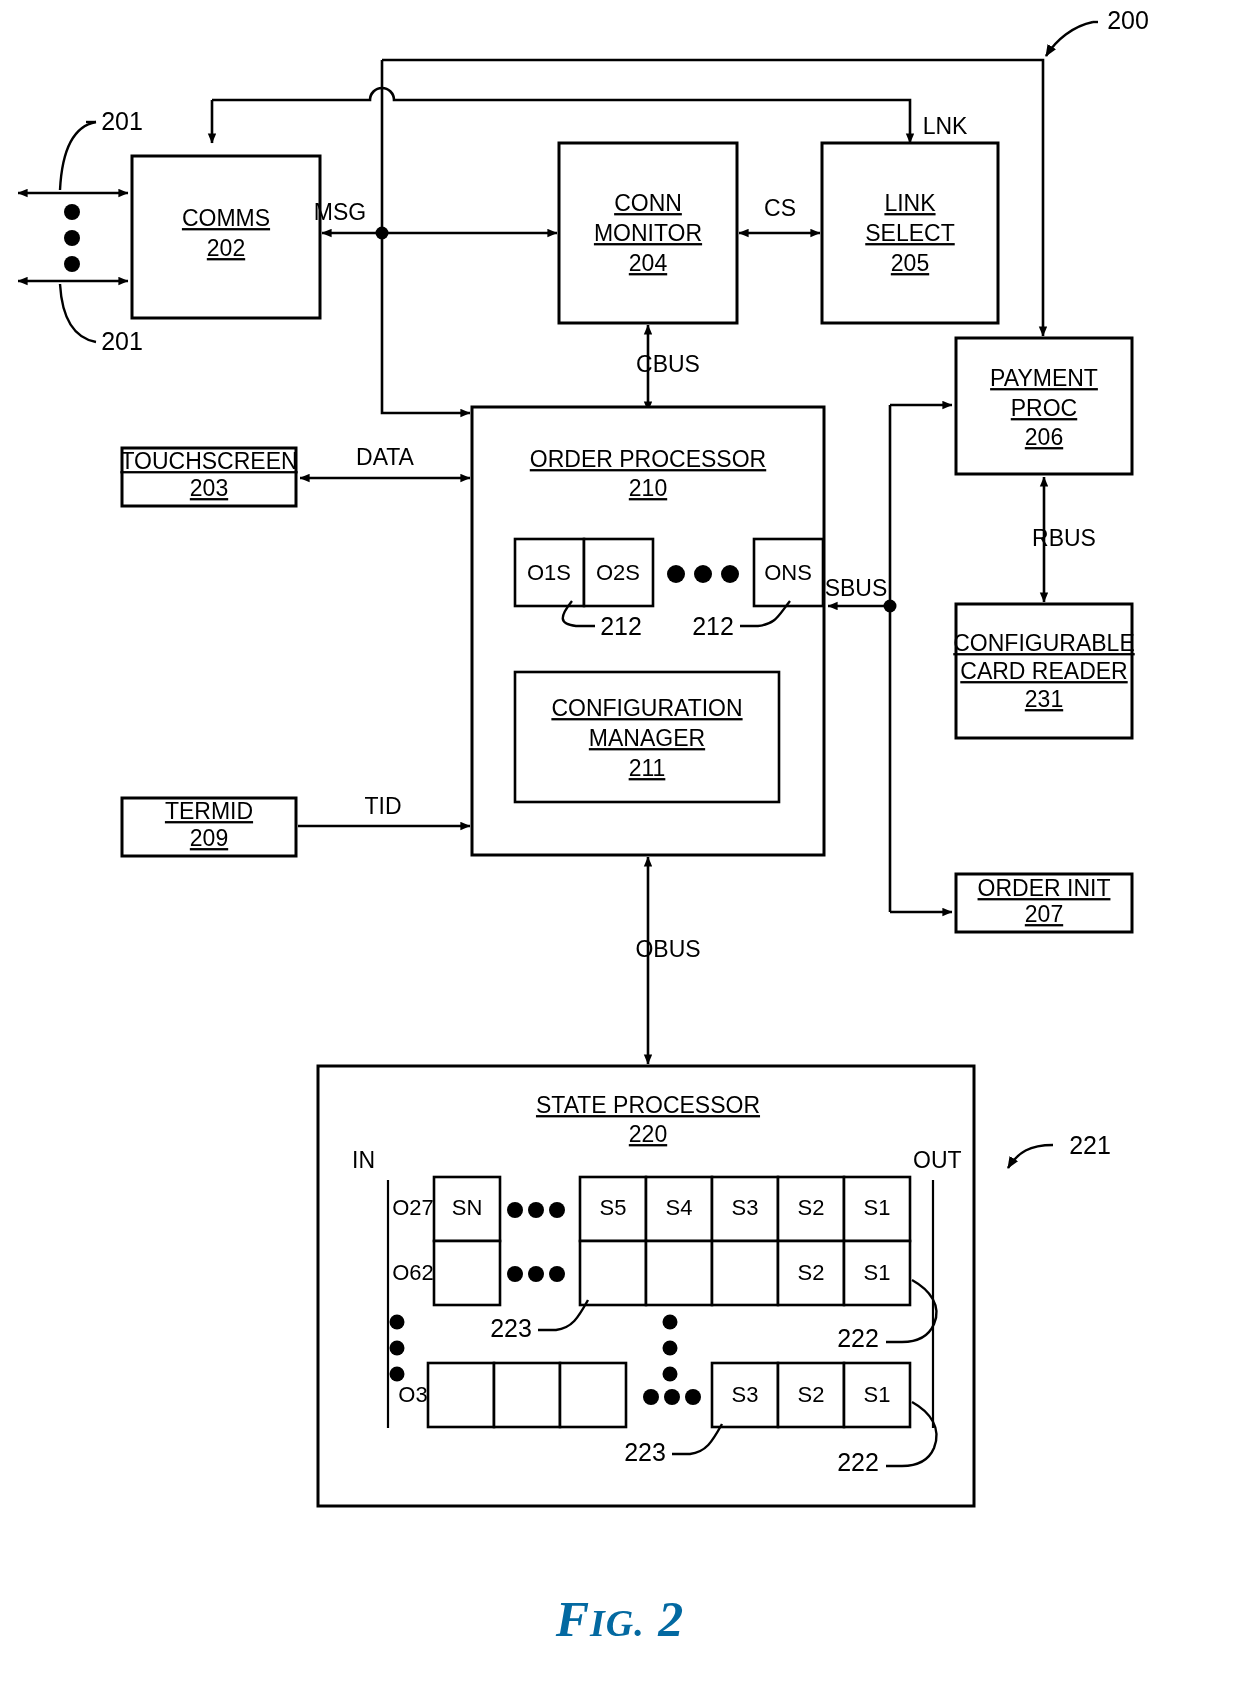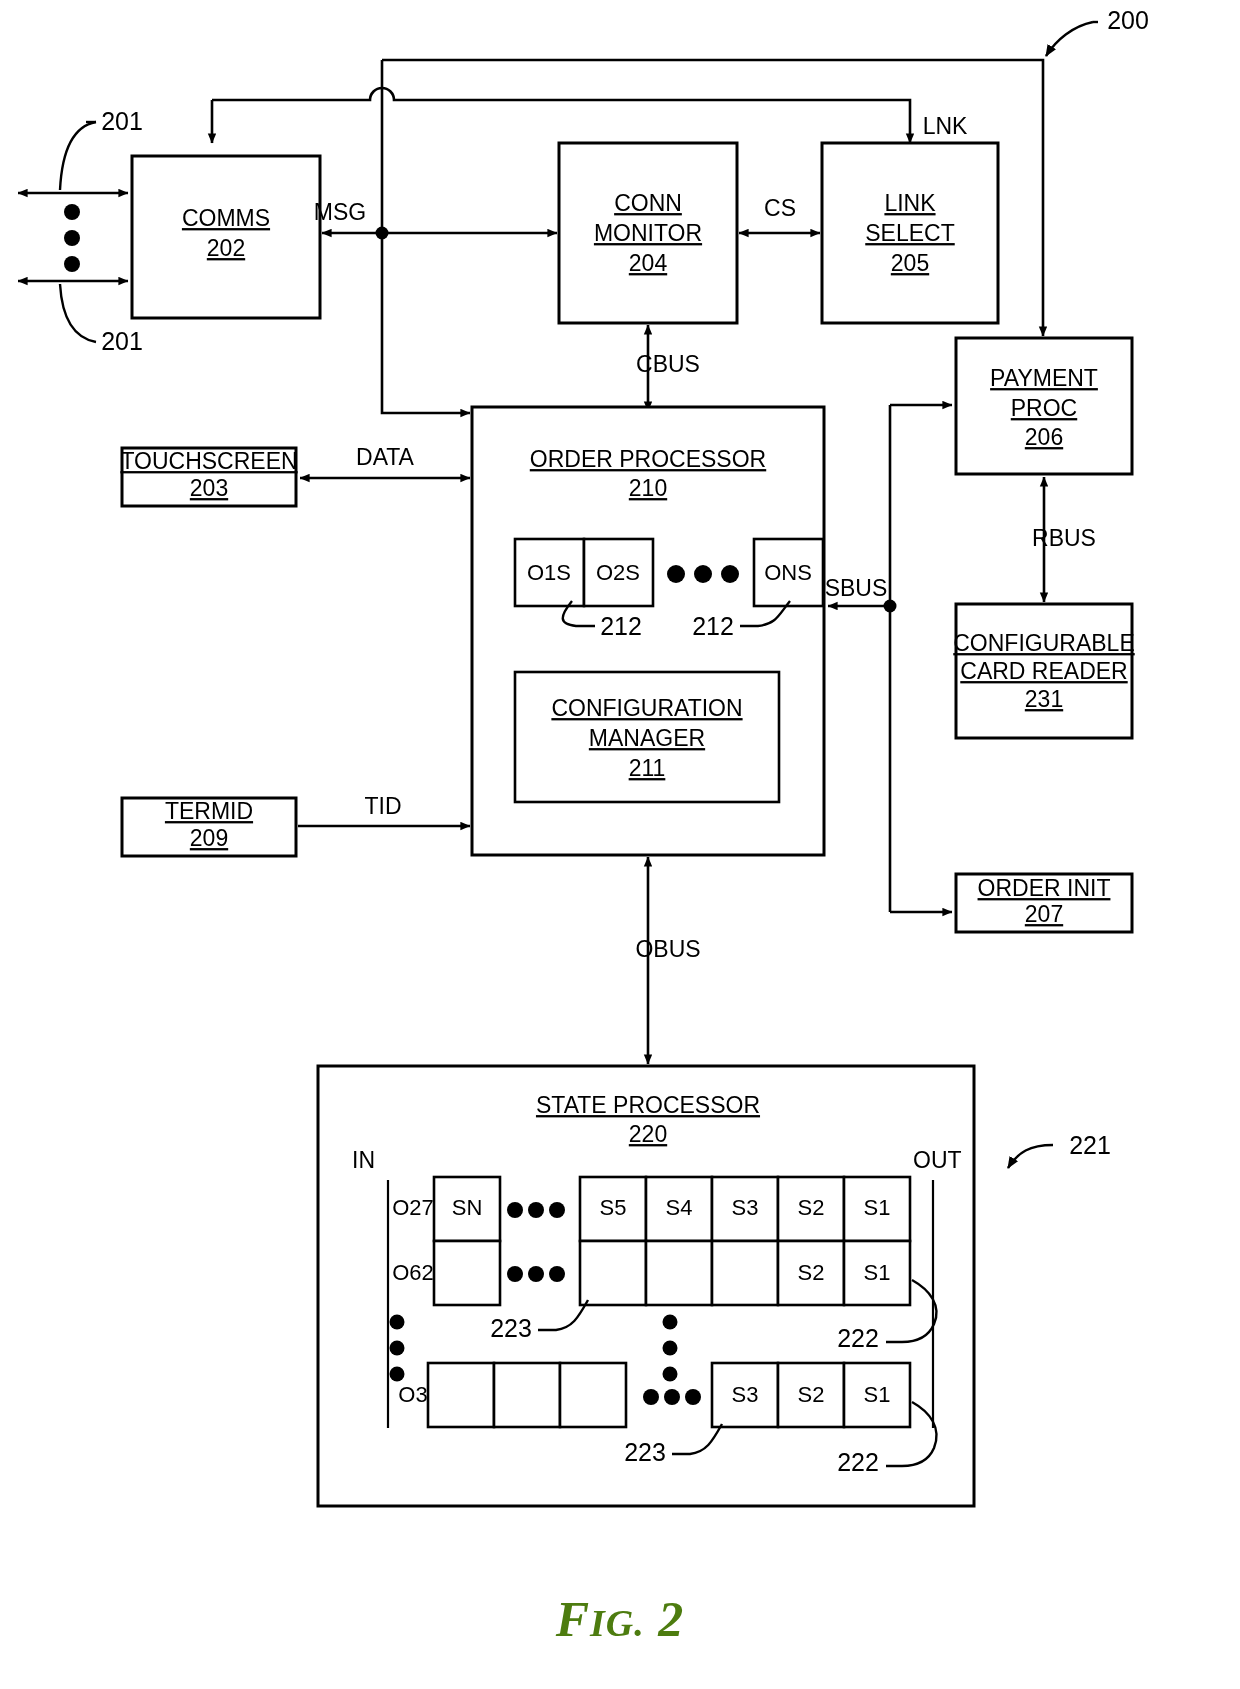--- a/index.html
+++ b/index.html
@@ -79,21 +79,21 @@
   .fig-caption {
     position: absolute;
     left: 0;
     width: 1240px;
     top: 1590px;
     text-align: center;
     font-family: "Liberation Serif", serif;
     font-style: italic;
     font-weight: bold;
     font-size: 50px;
-    color: #4d7c0f;
+    color: #0369a1;
     letter-spacing: 1px;
   }
   .fig-caption .small {
     font-size: 38px;
   }
 </style>
 </head>
 <body>
 
 <div id="page">

